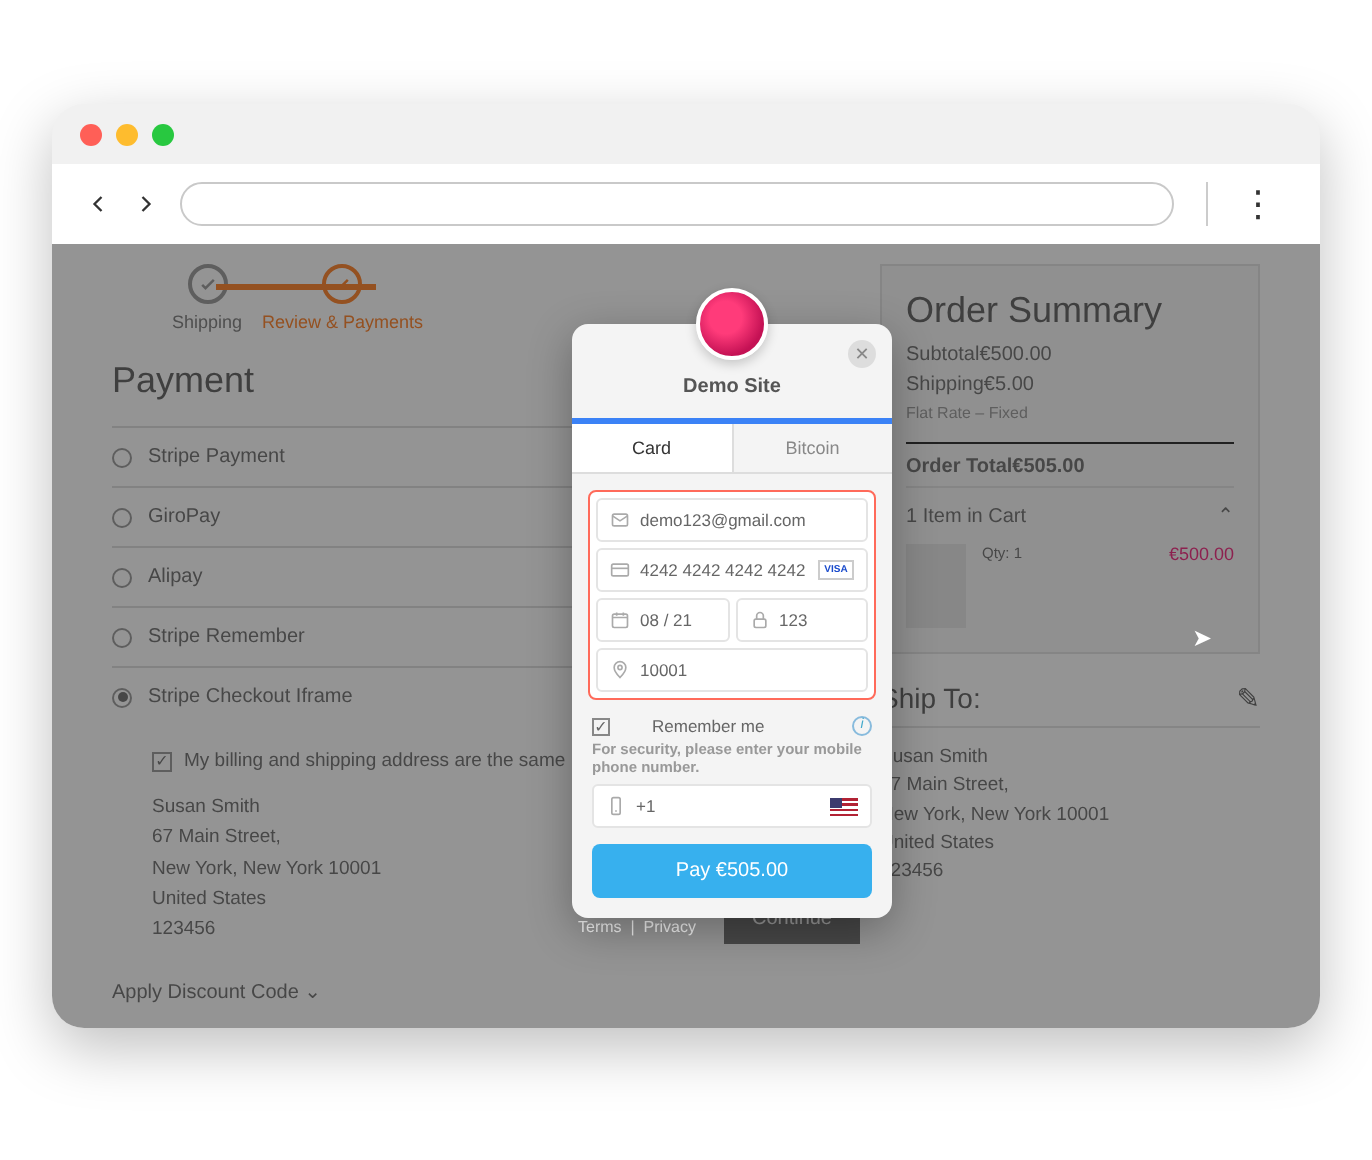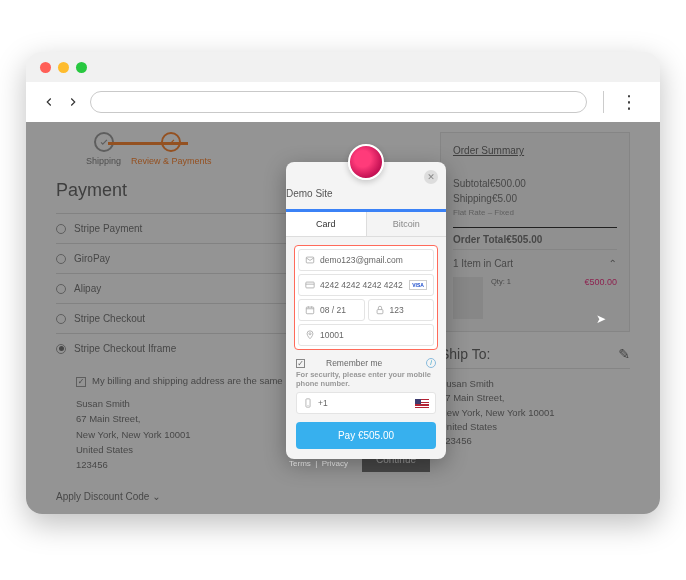--- a/index.html
+++ b/index.html
@@ -39,41 +39,41 @@
 .radio.sel::after { content: ""; width: 5px; height: 5px; background: #555; border-radius: 50%; }
 .sub-block { margin-left: 20px; margin-top: 10px; font-size: 9.5px; line-height: 1.6; }
 .chk { width: 10px; height: 10px; border: 1px solid #888; display: inline-flex; align-items: center; justify-content: center; margin-right: 6px; }
 .chk.sel::after { content: "✓"; font-size: 8px; }
 
 .continue { position: absolute; right: 230px; bottom: 42px; background: #555; color: #fff; padding: 7px 14px; font-size: 10px; }
 .terms-priv { position: absolute; right: 312px; bottom: 46px; font-size: 8px; color: #eee; z-index: 8; }
 .discount { position: absolute; left: 30px; bottom: 12px; font-size: 10px; color: #555; }
 
 .order-sum { border: 1px solid #ddd; background: #f7f7f7; padding: 12px; }
-.order-sum h3 { font-size: 10px; font-weight: 400; color: #444; margin-bottom: 22px; text-decoration: underline; }
+.order-sum h3 { font-size: 18px; font-weight: 400; color: #444; margin-bottom: 6px; }
 .os-row { display: flex; justify-content: flex-start; font-size: 10px; margin-bottom: 4px; }
 .os-note { font-size: 8px; color: #888; margin-bottom: 10px; }
 .os-total { font-weight: bold; border-top: 1px solid #000000; padding-top: 6px; margin-top: 0; }
 .cart-label { border-top: 1px solid #ddd; padding-top: 8px; display: flex; justify-content: space-between; align-items: center; font-size: 10px; }
 .cart-item { display: flex; gap: 8px; margin-top: 8px; }
 .prod-img { width: 30px; height: 42px; background: #e2e2e2; }
 .prod-info { flex: 1; font-size: 7.5px; line-height: 1.3; }
 .prod-price { font-size: 9px; color: #e06; }
 
 .shipto { margin-top: 14px; }
 .shipto h3 { font-size: 14px; font-weight: 400; color: #444; display: flex; justify-content: space-between; margin-bottom: 8px; border-bottom: 1px solid #ddd; padding-bottom: 6px;}
 .shipto p { font-size: 9.5px; line-height: 1.5; }
 
 .cursor-ptr { position: absolute; right: 54px; top: 190px; z-index: 9; font-size: 12px; color: #fff; }
 
 
 .modal { position: absolute; z-index: 10; left: 260px; top: 40px; width: 160px; background: #f4f4f4; border-radius: 8px; box-shadow: 0 6px 22px rgba(0,0,0,0.3); padding-top: 26px; font-size: 9px; }
 .avatar { position: absolute; top: -18px; left: 50%; transform: translateX(-50%); width: 36px; height: 36px; border-radius: 50%; background: radial-gradient(circle at 40% 40%, #ff3b7a 30%, #c41154 70%); border: 2px solid #fff; box-shadow: 0 2px 6px rgba(0,0,0,0.2); }
 .close-x { position: absolute; top: 8px; right: 8px; width: 14px; height: 14px; border-radius: 50%; background: #ddd; color: #888; font-size: 9px; display: flex; align-items: center; justify-content: center; }
-.site-name { font-weight: 400; font-size: 10px; margin-bottom: 10px; }
+.site-name { text-align: center; font-weight: 700; font-size: 10px; margin-bottom: 10px; }
 .tabs { display: flex; border-top: 3px solid #3b82f6; border-bottom: 1px solid #ddd; }
 .tab { flex: 1; text-align: center; padding: 7px 0; font-size: 9px; color: #888; }
 .tab.active { background: #fff; color: #333; border-right: 1px solid #ddd; }
 .form-box { margin: 8px; border: 1.5px solid #ff6a5a; border-radius: 4px; padding: 3px; background: #fff; }
 .field { display: flex; align-items: center; gap: 5px; padding: 5px 6px; border: 1px solid #e4e4e4; border-radius: 3px; margin-bottom: 3px; font-size: 8.5px; color: #666; background: #fff; }
 .field:last-child { margin-bottom: 0; }
 .field-half-row { display: flex; gap: 3px; margin-bottom: 3px; }
 .field-half-row .field { flex: 1; margin-bottom: 0; }
 .ficon { width: 10px; height: 10px; color: #aaa; flex-shrink: 0; }
 .visa { width: 18px; height: 10px; background: linear-gradient(#fff,#fff); border: 1px solid #ccc; font-size: 5px; color: #1a4bcc; text-align: center; line-height: 9px; font-weight: bold; }
@@ -139,21 +139,21 @@
         <div class="pay-option">
             <span class="radio"></span>
             <span>GiroPay</span>
           </div>
         <div class="pay-option">
             <span class="radio"></span>
             <span>Alipay</span>
           </div>
         <div class="pay-option">
             <span class="radio"></span>
-            <span>Stripe Checkout</span>
+            <span>Stripe Remember</span>
           </div>
         <div class="pay-option">
             <span class="radio sel"></span>
             <span>Stripe Checkout Iframe</span>
           </div>
 
         <div class="sub-block">
           <div><span class="chk sel"></span><span>My billing and shipping address are the same</span></div>
           <div style="margin-top:8px">
             <div>Susan Smith</div>

